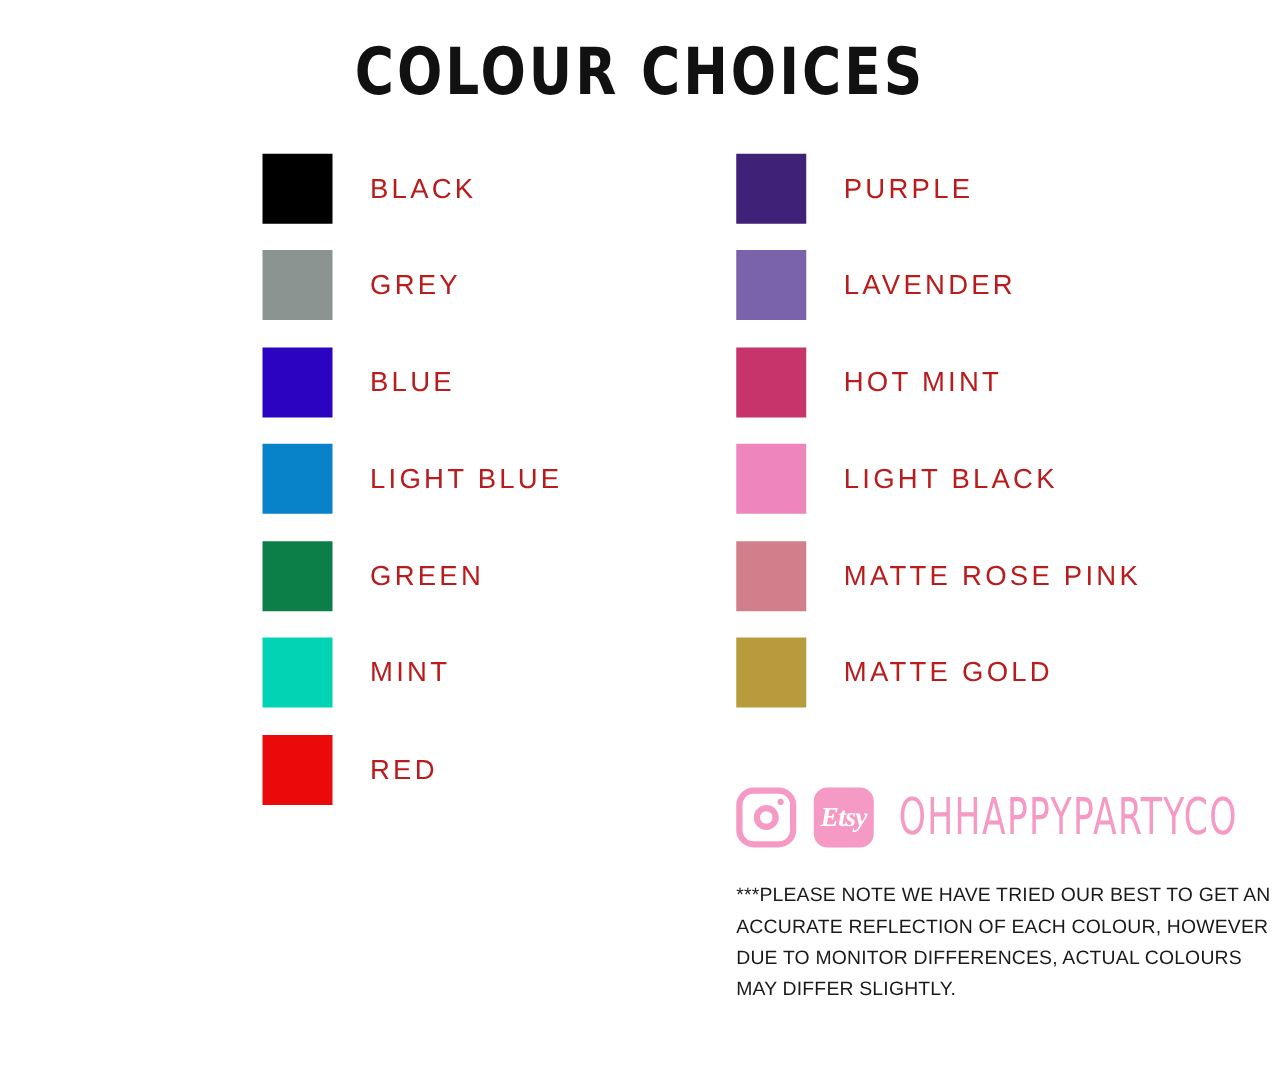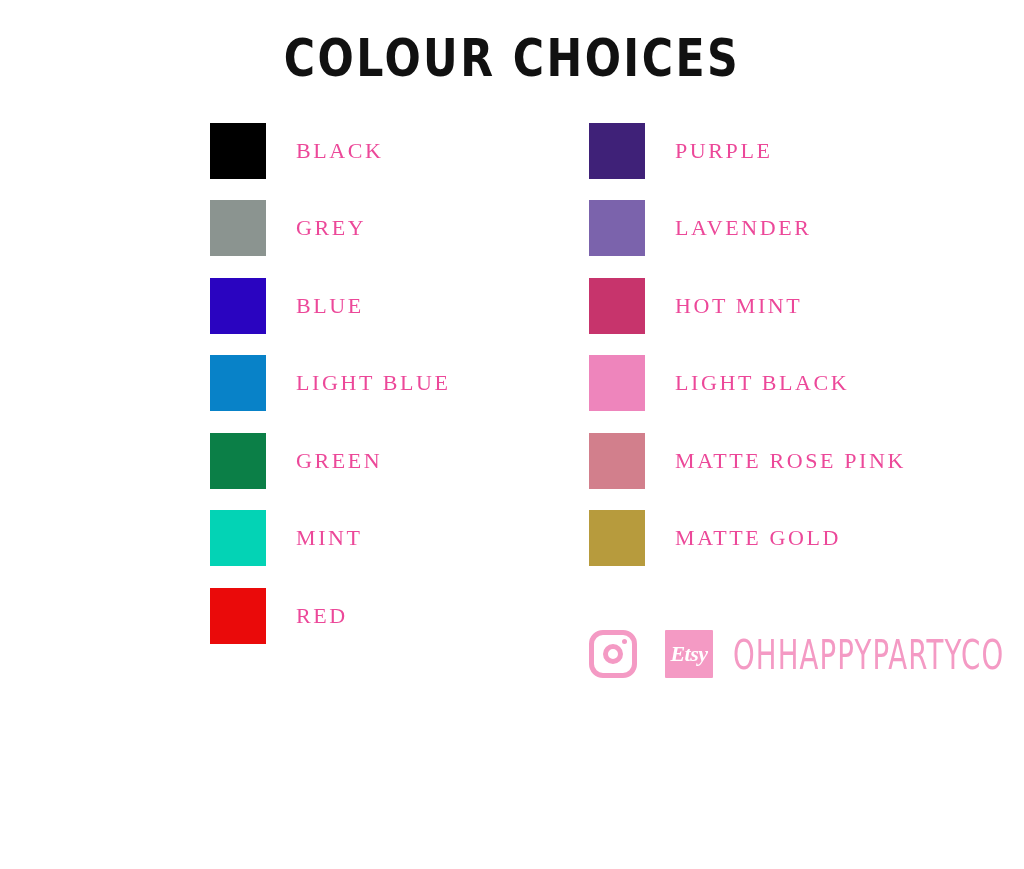--- a/index.html
+++ b/index.html
@@ -57,25 +57,25 @@
     width: 56px;
     height: 56px;
     flex: 0 0 56px;
     box-sizing: border-box;
   }
   .swatch-chip.bordered {
     border: 1.5px solid #231f20;
   }
   .swatch-label {
     margin-left: 30px;
-    font-family: Liberation Serif, serif;
+    font-family: Liberation Sans, sans-serif;
     font-size: 22px;
     font-weight: 400;
     letter-spacing: 2.6px;
-    color: #ec4899;
+    color: #b91c1c;
     white-space: nowrap;
     line-height: 1;
   }
 
   
   .branding {
     position: absolute;
     left: 589px;
     top: 628px;
     width: 400px;
@@ -111,23 +111,23 @@
     height: 5px;
     background: #f49ac4;
     border-radius: 50%;
     right: 5px;
     top: 4px;
   }
   .etsy-icon {
     width: 48px;
     height: 48px;
     flex: 0 0 48px;
-    margin-left: 28px;
+    margin-left: 14px;
     background: #f49ac4;
-    border-radius: 1px;
+    border-radius: 11px;
     display: flex;
     align-items: center;
     justify-content: center;
     color: #ffffff;
     font-family: "Liberation Serif", serif;
     font-size: 22px;
     font-style: italic;
     font-weight: 700;
     letter-spacing: -0.5px;
   }
@@ -219,13 +219,19 @@
 
 <div class="branding">
   <div class="social-row">
     <div class="ig-icon">
       <div class="ig-lens"></div>
       <div class="ig-dot"></div>
     </div>
     <div class="etsy-icon">Etsy</div>
     <div class="brand-name">OHHAPPYPARTYCO</div>
   </div>
+  <div class="disclaimer">
+      <div>***PLEASE NOTE WE HAVE TRIED OUR BEST TO GET AN</div>
+      <div>ACCURATE REFLECTION OF EACH COLOUR, HOWEVER</div>
+      <div>DUE TO MONITOR DIFFERENCES,  ACTUAL COLOURS</div>
+      <div>MAY DIFFER SLIGHTLY.</div>
+    </div>
 </div>
 
 </body></html>

